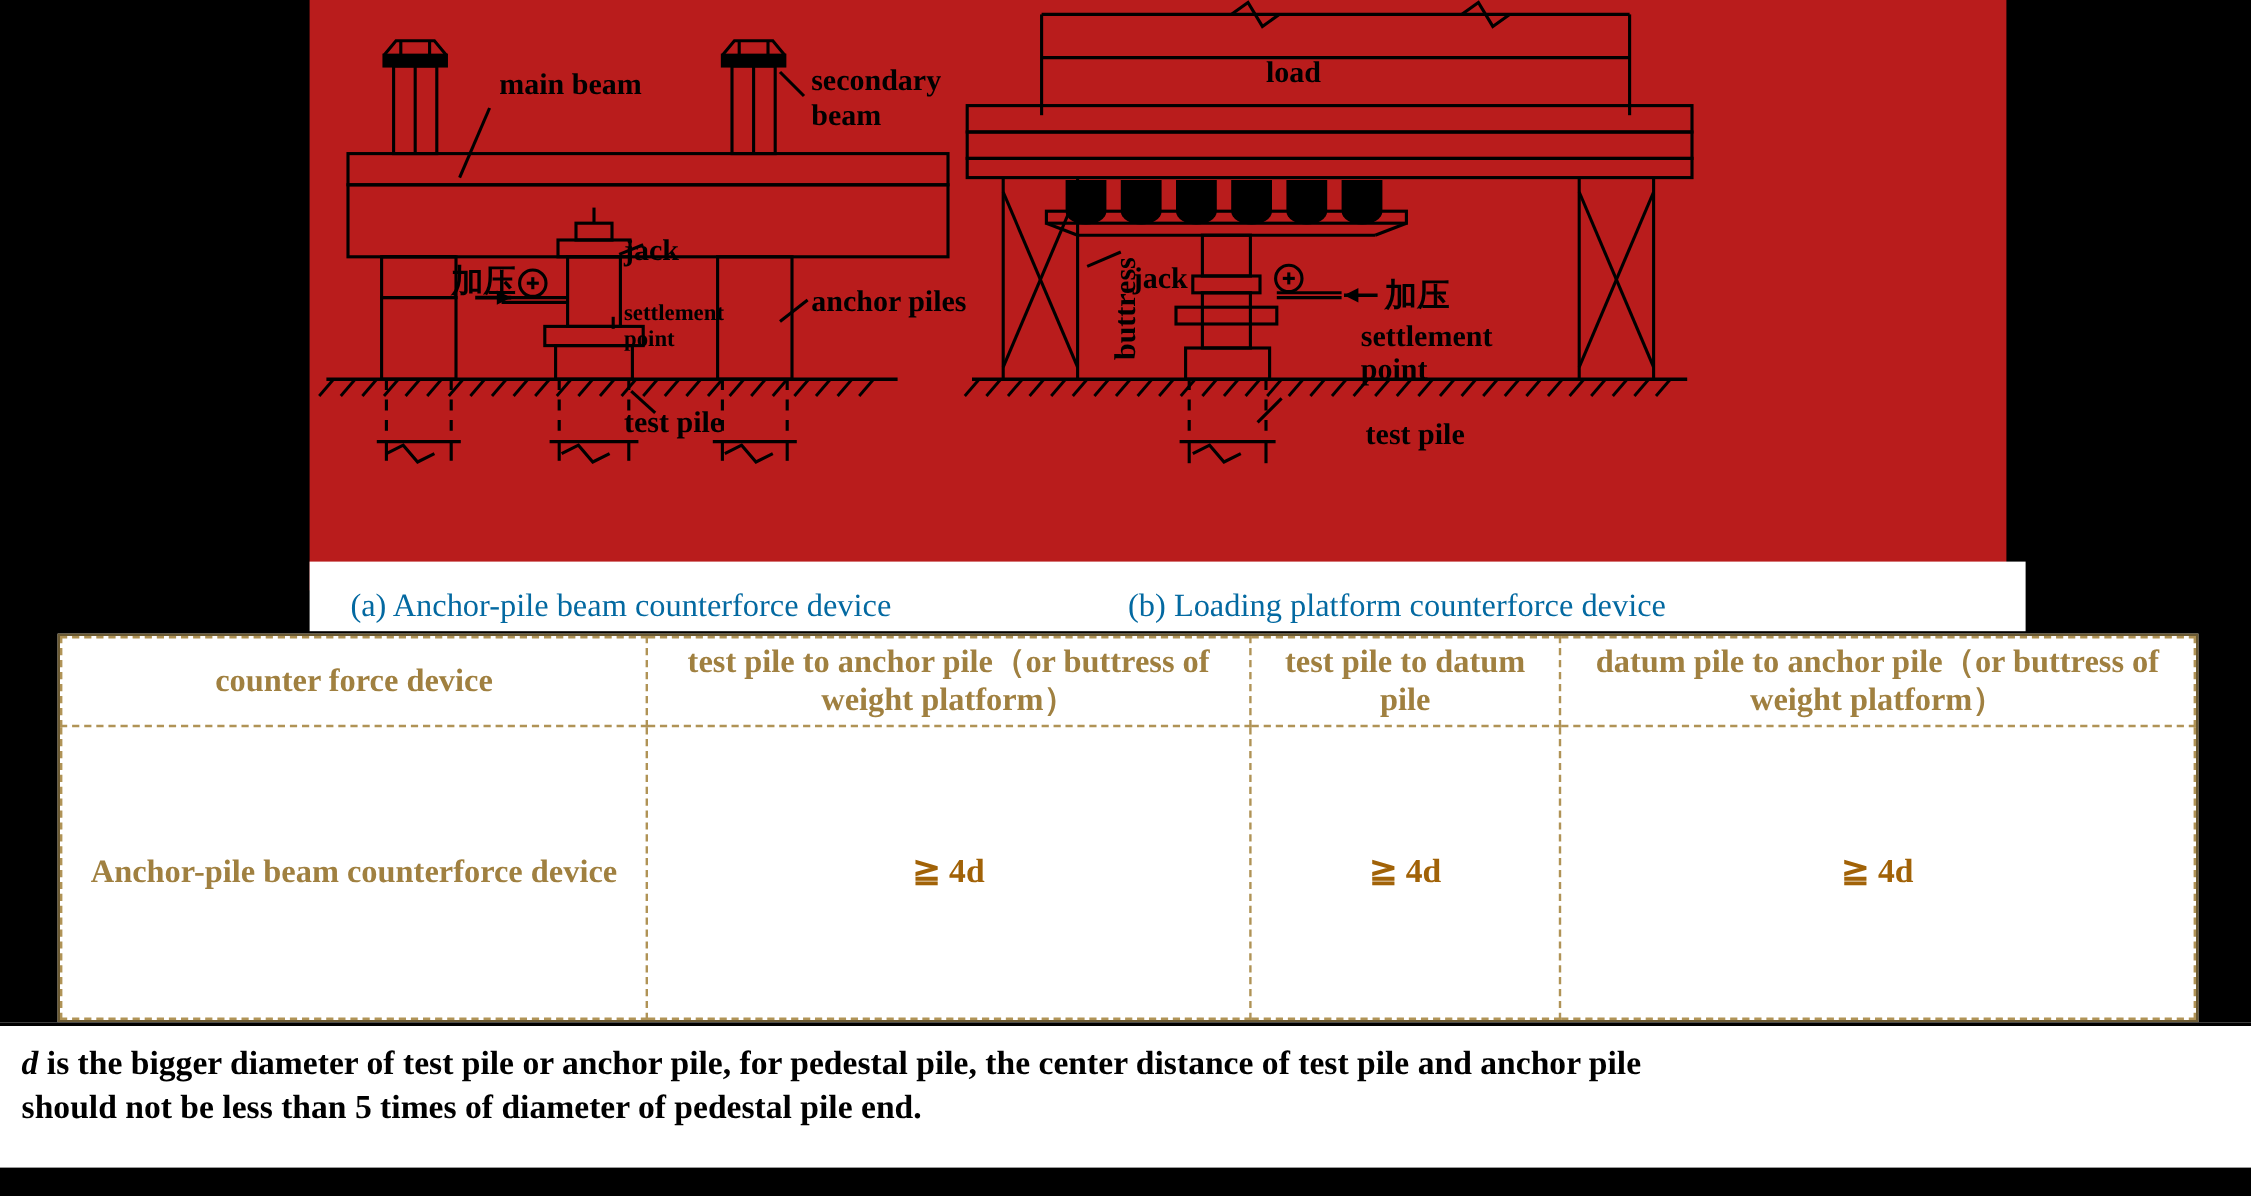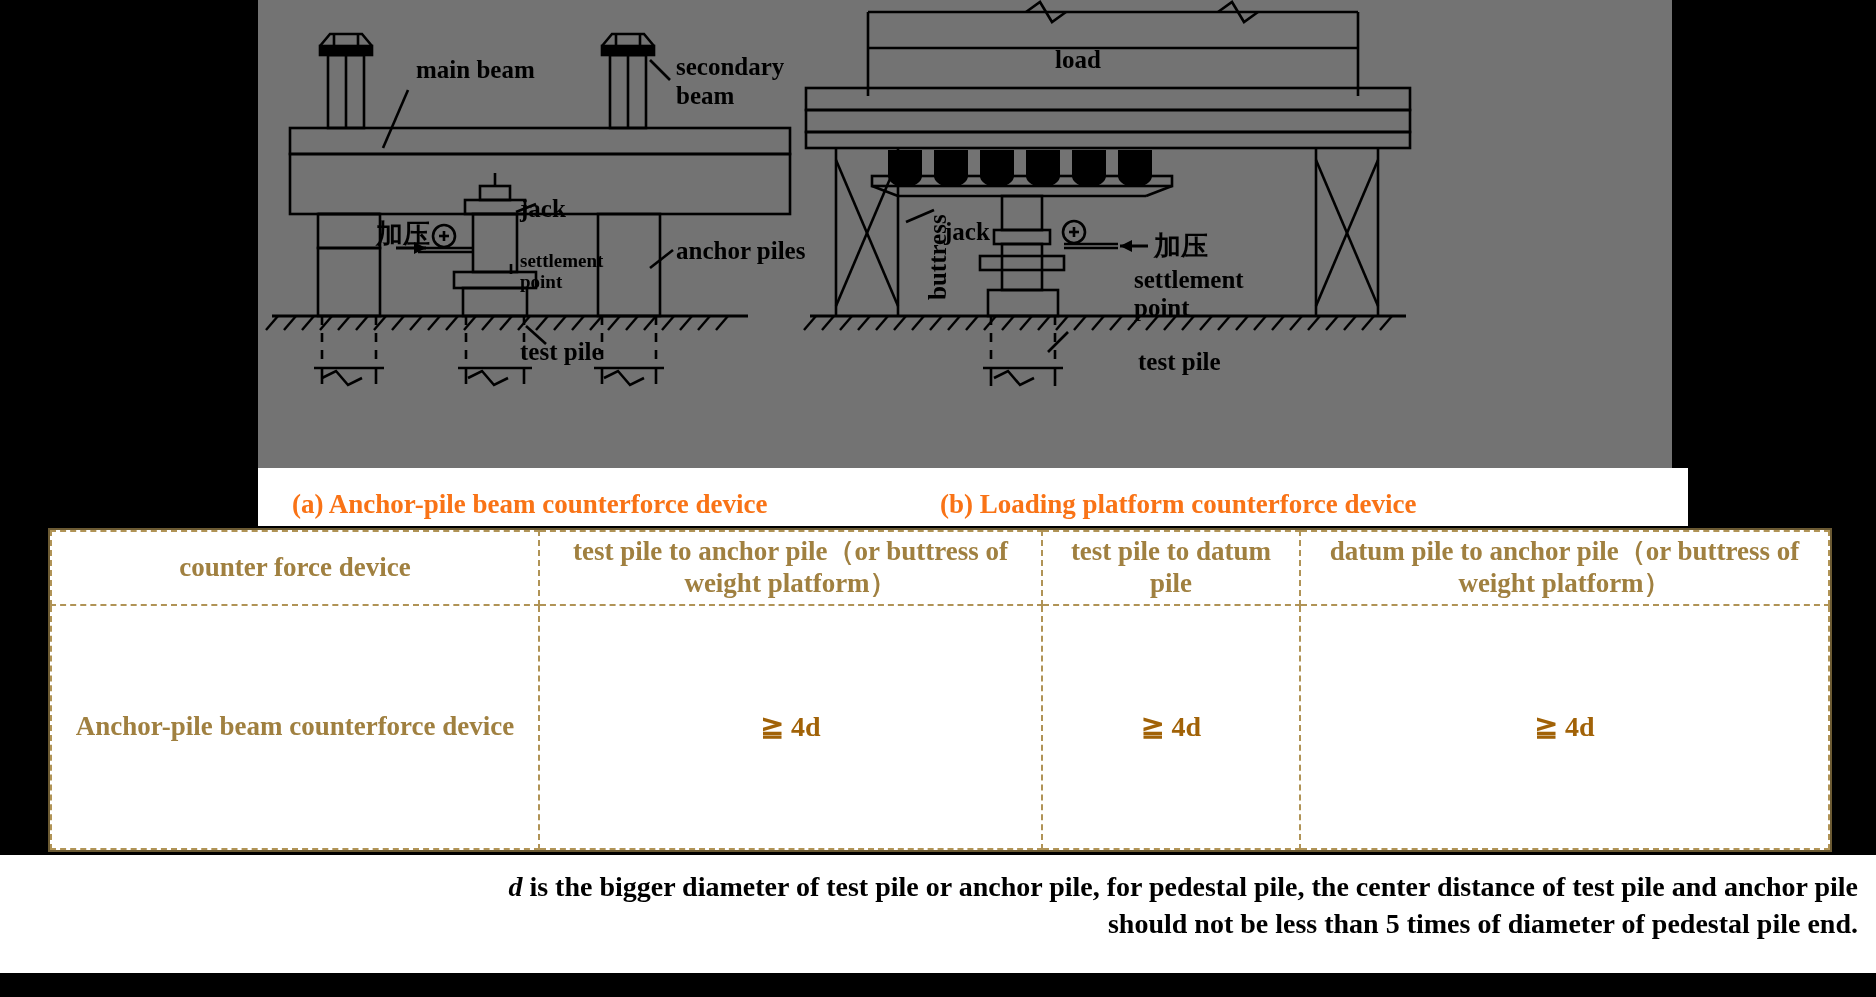--- a/index.html
+++ b/index.html
@@ -1,23 +1,23 @@
 <!DOCTYPE html>
 <html><head>
 <meta charset="utf-8">
 <style>
   html,body{margin:0;padding:0;background:#000;}
   body{width:1876px;height:997px;position:relative;font-family:"Liberation Serif",serif;overflow:hidden;}
 
   .stage{position:absolute;left:0;top:0;width:1876px;height:997px;}
 
   
-  .figure-panel{position:absolute;left:258px;top:0;width:1414px;height:492px;background:#737373;}
+  .figure-panel{position:absolute;left:258px;top:0;width:1414px;height:492px;background:#b91c1c;}
   .fig-caption-bar{position:absolute;left:258px;top:468px;width:1430px;height:58px;background:#fff;}
-  .cap{position:absolute;font-weight:bold;font-size:27px;color:#f97316;white-space:nowrap;}
+  .cap{position:absolute;font-weight:normal;font-size:27px;color:#0369a1;white-space:nowrap;}
   .cap-a{left:292px;top:489px;}
   .cap-b{left:940px;top:489px;}
 
   .svgwrap{position:absolute;left:0;top:0;}
 
   
   .table-panel{position:absolute;left:48px;top:528px;width:1780px;height:320px;background:#fff;border:2px solid #6b5a33;}
   table.spec{border-collapse:collapse;width:100%;height:100%;table-layout:fixed;}
   table.spec th, table.spec td{
      border:2px dashed #b09356;
@@ -30,21 +30,21 @@
      padding:4px 8px;
   }
   table.spec th{font-size:27px;}
   table.spec td.val{color:#a16207;font-size:28px;}
   .col1{width:470px;}
   .col2{width:485px;font-family:Liberation Serif, serif;}
   .col3{width:240px;margin-top:11px;}
 
   
   .note-panel{position:absolute;left:0px;top:852px;width:1876px;height:118px;background:#fff;border-top:3px solid #000;}
-  .note-text{position:absolute;left:18px;top:14px;width:1840px;font-size:28px;font-weight:bold;color:#000;line-height:1.32;text-align:right;}
+  .note-text{position:absolute;left:18px;top:14px;width:1840px;font-size:28px;font-weight:bold;color:#000;line-height:1.32;}
   .note-text i{font-style:italic;}
 
   .cn{font-family:"DejaVu Sans",sans-serif;}
 </style>
 </head>
 <body>
 
 <div class="stage">
 
   <div class="figure-panel">

